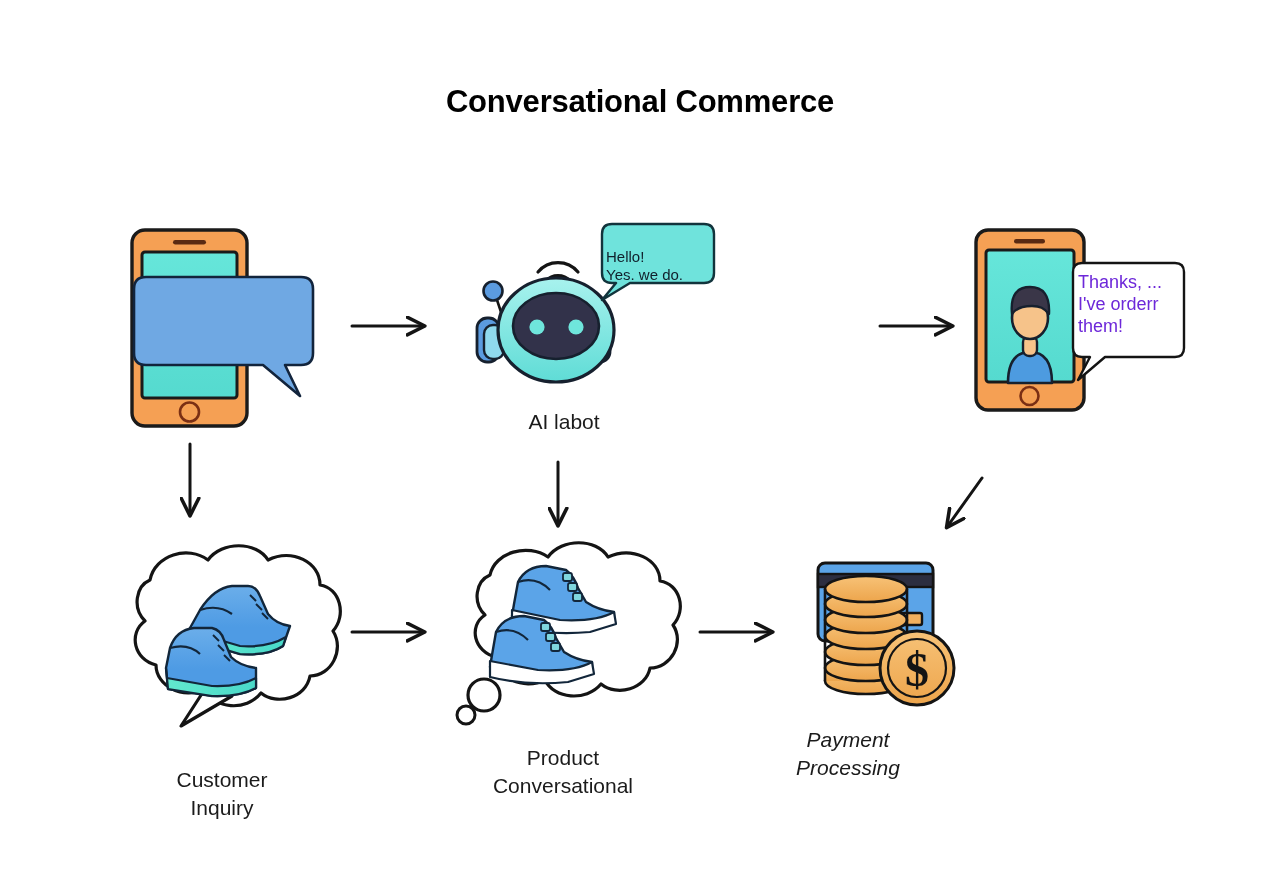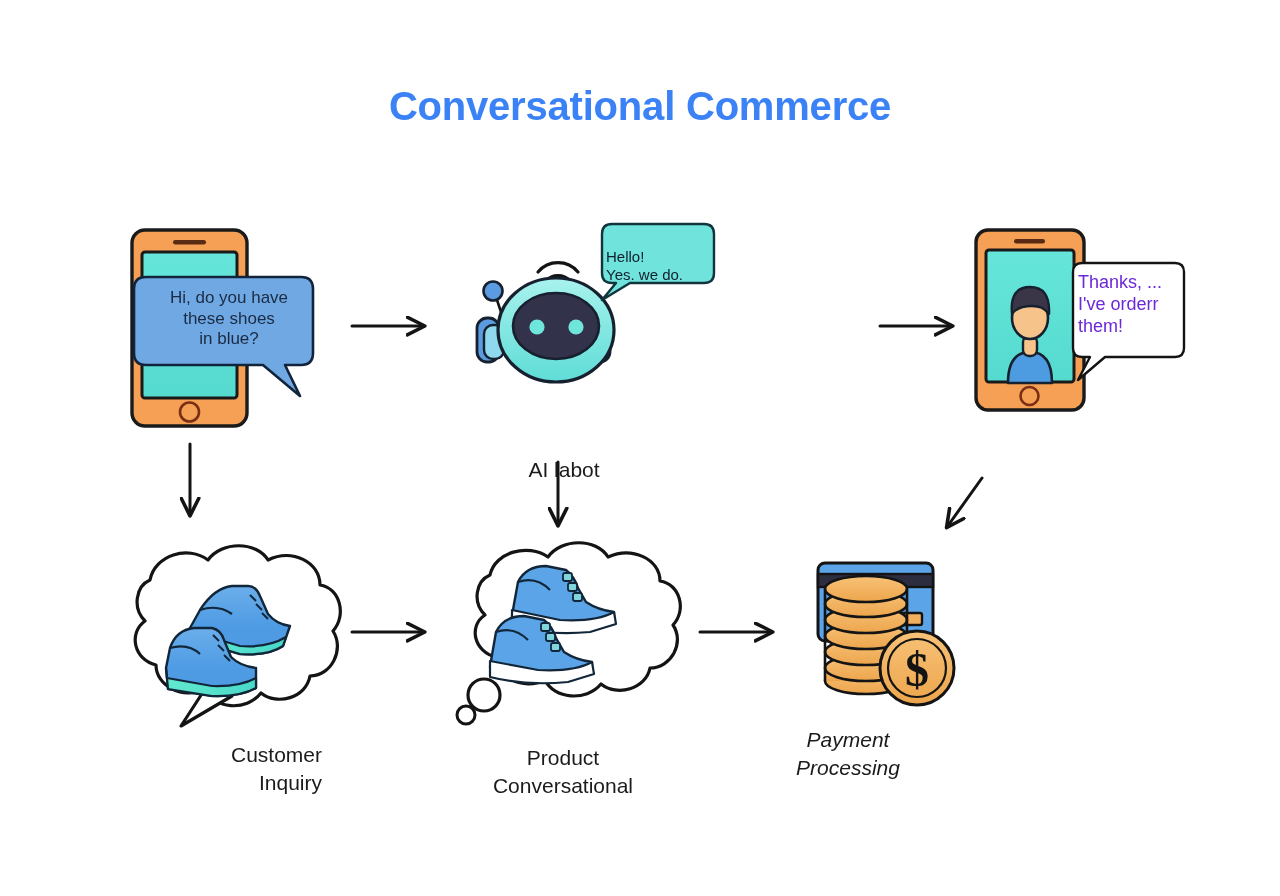--- a/index.html
+++ b/index.html
@@ -20,24 +20,24 @@
     inset: 0;
     width: 1280px;
     height: 896px;
   }
   .title {
     position: absolute;
     left: 0;
     top: 84px;
     width: 1280px;
     text-align: center;
-    font-size: 40px;
+    font-size: 31px;
     font-weight: 700;
     letter-spacing: -0.2px;
-    color: #3b82f6;
+    color: #000000;
   }
   .node-label {
     position: absolute;
     text-align: center;
     font-size: 21px;
     line-height: 1.32;
     color: #1b1b1b;
     white-space: pre-line;
   }
   svg { display: block; }
@@ -342,34 +342,31 @@
       <line x1="352" y1="326" x2="424" y2="326" marker-end="url(#arrowHead)"></line>
       <line x1="880" y1="326" x2="952" y2="326" marker-end="url(#arrowHead)"></line>
       <line x1="190" y1="444" x2="190" y2="515" marker-end="url(#arrowHead)"></line>
       <line x1="558" y1="462" x2="558" y2="525" marker-end="url(#arrowHead)"></line>
       <line x1="982" y1="478" x2="947" y2="527" marker-end="url(#arrowHead)"></line>
       <line x1="352" y1="632" x2="424" y2="632" marker-end="url(#arrowHead)"></line>
       <line x1="700" y1="632" x2="772" y2="632" marker-end="url(#arrowHead)"></line>
     </g>
   </svg>
 
-  <div class="bubble-text" id="phone1-bubble-text">Hi, do you have
-these shoes
-in blue?</div>
 
   <div class="bubble-text" id="robot-bubble-text">Hello!
 Yes. we do.</div>
 
   <div class="bubble-text" id="phone3-bubble-text">Thanks, ...
 I've orderr
 them!</div>
 
-  <div class="node-label" style="left:464px; top:408px; width:200px;margin-top:48px;">AI labot</div>
-
-  <div class="node-label" style="left:122px; top:741px; width:200px;text-align:right;">Customer
+  <div class="node-label" style="left:464px; top:408px; width:200px;">AI labot</div>
+
+  <div class="node-label" style="left:122px; top:766px; width:200px;">Customer
 Inquiry</div>
 
   <div class="node-label" style="left:443px; top:744px; width:240px;">Product
 Conversational</div>
 
   <div class="node-label" style="left:748px; top:726px; width:200px;font-style:italic;">Payment
 Processing</div>
 
 </div>
 

